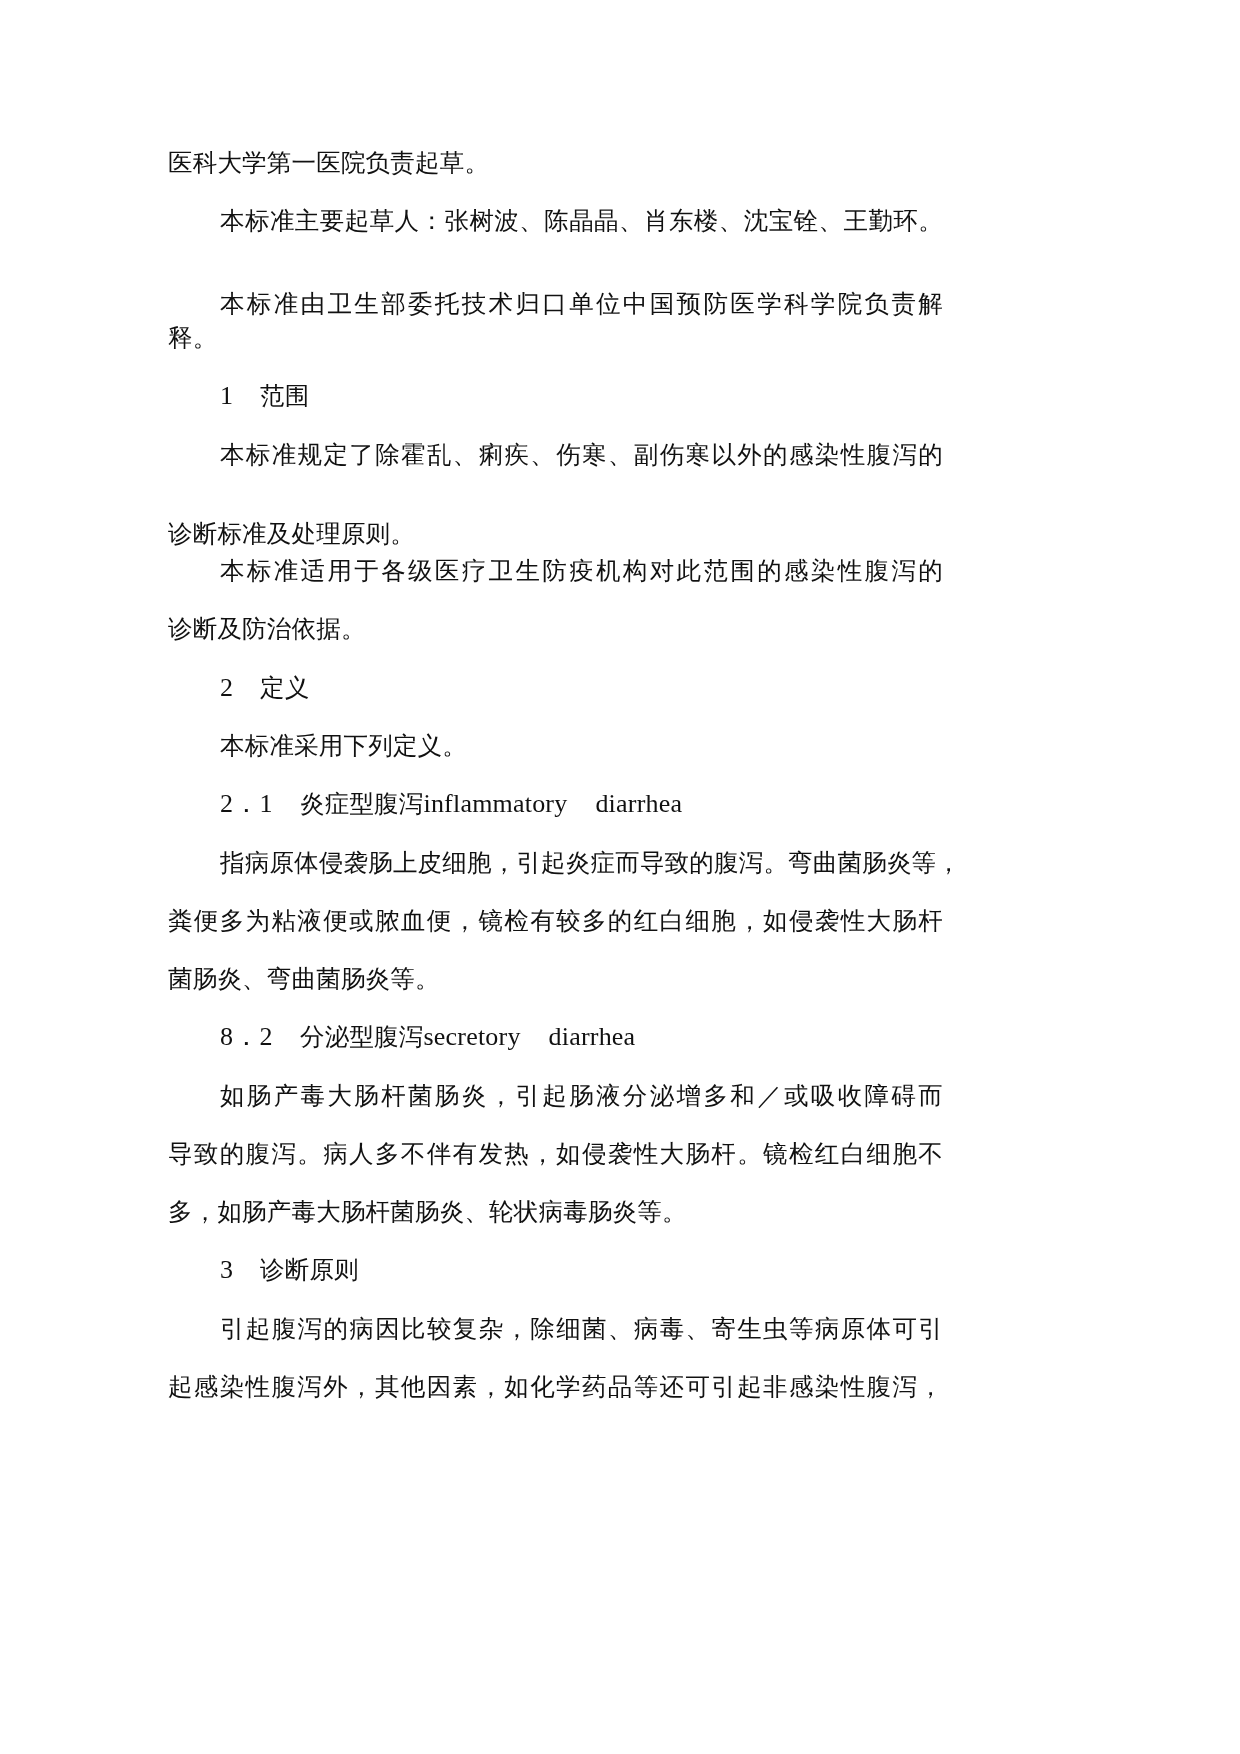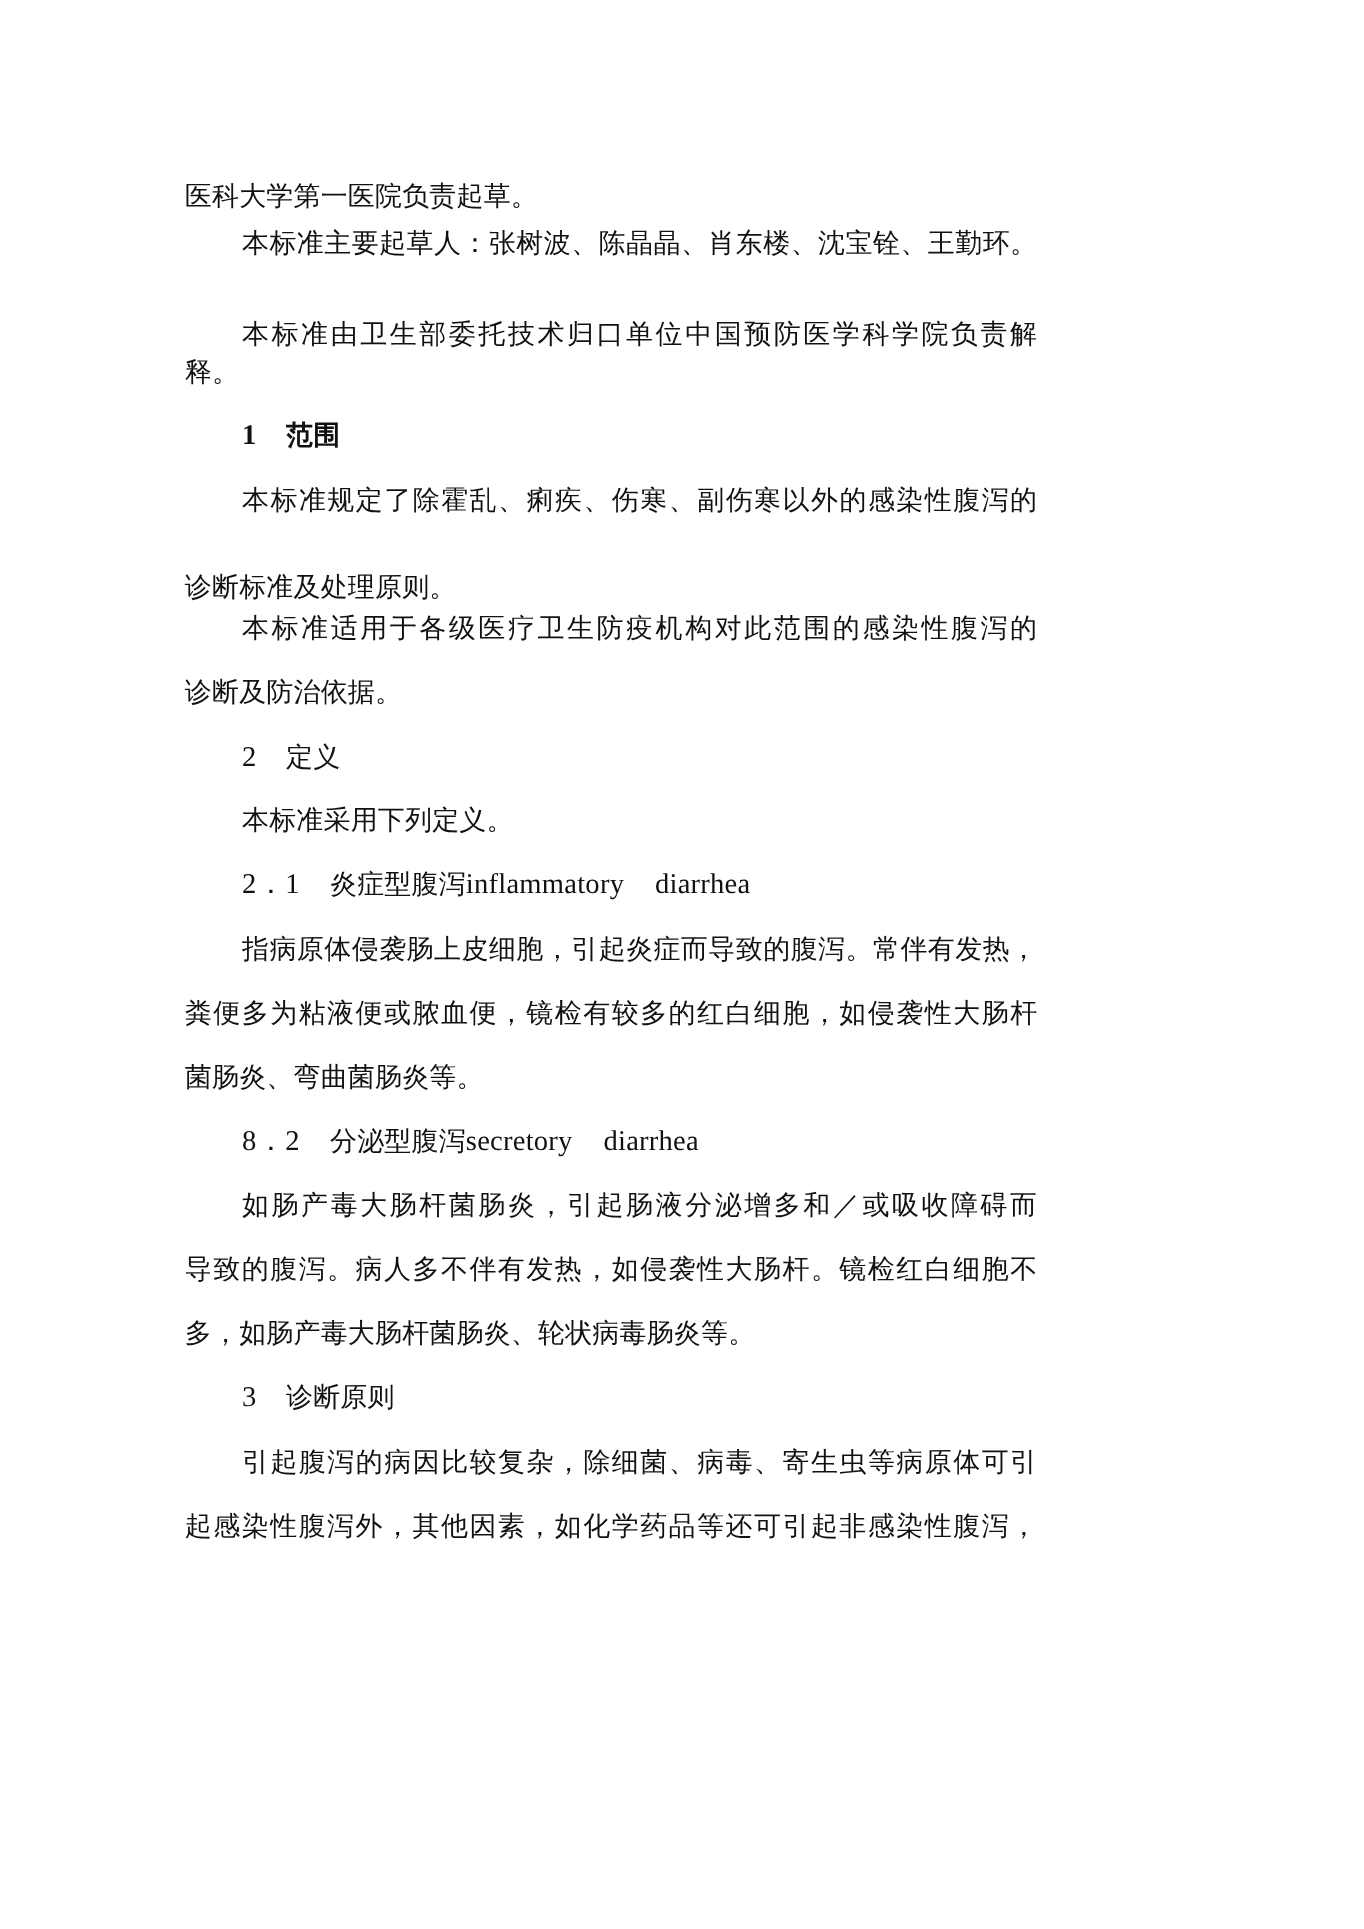--- a/index.html
+++ b/index.html
@@ -42,48 +42,48 @@
       font-size: 26px;
     }
     .sec-num { display: inline-block; width: 40px; }
     .gap { display: inline-block; width: 28px; }
   </style>
 </head>
 <body>
 
 <div class="page">
 
-  <div class="line" style="top:16px;font-family:Liberation Serif, serif;">医科大学第一医院负责起草。</div>
+  <div class="line" style="top:0px;">医科大学第一医院负责起草。</div>
 
   <div class="line indent justify" style="top:58px;">本标准主要起草人：张树波、陈晶晶、肖东楼、沈宝铨、王勤环。</div>
 
   <div class="line indent justify" style="top:117px;margin-top:24px;">本标准由卫生部委托技术归口单位中国预防医学科学院负责解</div>
   <div class="line" style="top:175px;">释。</div>
 
-  <div class="line indent" style="top:233px;font-weight:bold;">
+  <div class="line indent" style="top:233px;">
     <span class="sec-num latin">1</span><span>范围</span>
   </div>
 
   <div class="line indent justify" style="top:292px;">本标准规定了除霍乱、痢疾、伤寒、副伤寒以外的感染性腹泻的</div>
   <div class="line" style="top:350px;margin-top:21px;">诊断标准及处理原则。</div>
 
   <div class="line indent justify" style="top:408px;">本标准适用于各级医疗卫生防疫机构对此范围的感染性腹泻的</div>
   <div class="line" style="top:466px;">诊断及防治依据。</div>
 
   <div class="line indent" style="top:525px;">
     <span class="sec-num latin">2</span><span>定义</span>
   </div>
 
   <div class="line indent" style="top:583px;">本标准采用下列定义。</div>
 
   <div class="line indent" style="top:641px;">
     <span class="latin" style="display:inline-block;width:80px;">2．1</span><span>炎症型腹泻</span><span class="latin">inflammatory</span><span class="gap"></span><span class="latin">diarrhea</span>
   </div>
 
-  <div class="line indent justify" style="top:700px;">指病原体侵袭肠上皮细胞，引起炎症而导致的腹泻。常伴有发热，</div>
+  <div class="line indent justify" style="top:700px;">指病原体侵袭肠上皮细胞，引起炎症而导致的腹泻。弯曲菌肠炎等，</div>
   <div class="line justify" style="top:758px;">粪便多为粘液便或脓血便，镜检有较多的红白细胞，如侵袭性大肠杆</div>
   <div class="line" style="top:816px;">菌肠炎、弯曲菌肠炎等。</div>
 
   <div class="line indent" style="top:874px;">
     <span class="latin" style="display:inline-block;width:80px;">8．2</span><span>分泌型腹泻</span><span class="latin">secretory</span><span class="gap"></span><span class="latin">diarrhea</span>
   </div>
 
   <div class="line indent justify" style="top:933px;">如肠产毒大肠杆菌肠炎，引起肠液分泌增多和／或吸收障碍而</div>
   <div class="line justify" style="top:991px;">导致的腹泻。病人多不伴有发热，如侵袭性大肠杆。镜检红白细胞不</div>
   <div class="line" style="top:1049px;">多，如肠产毒大肠杆菌肠炎、轮状病毒肠炎等。</div>

